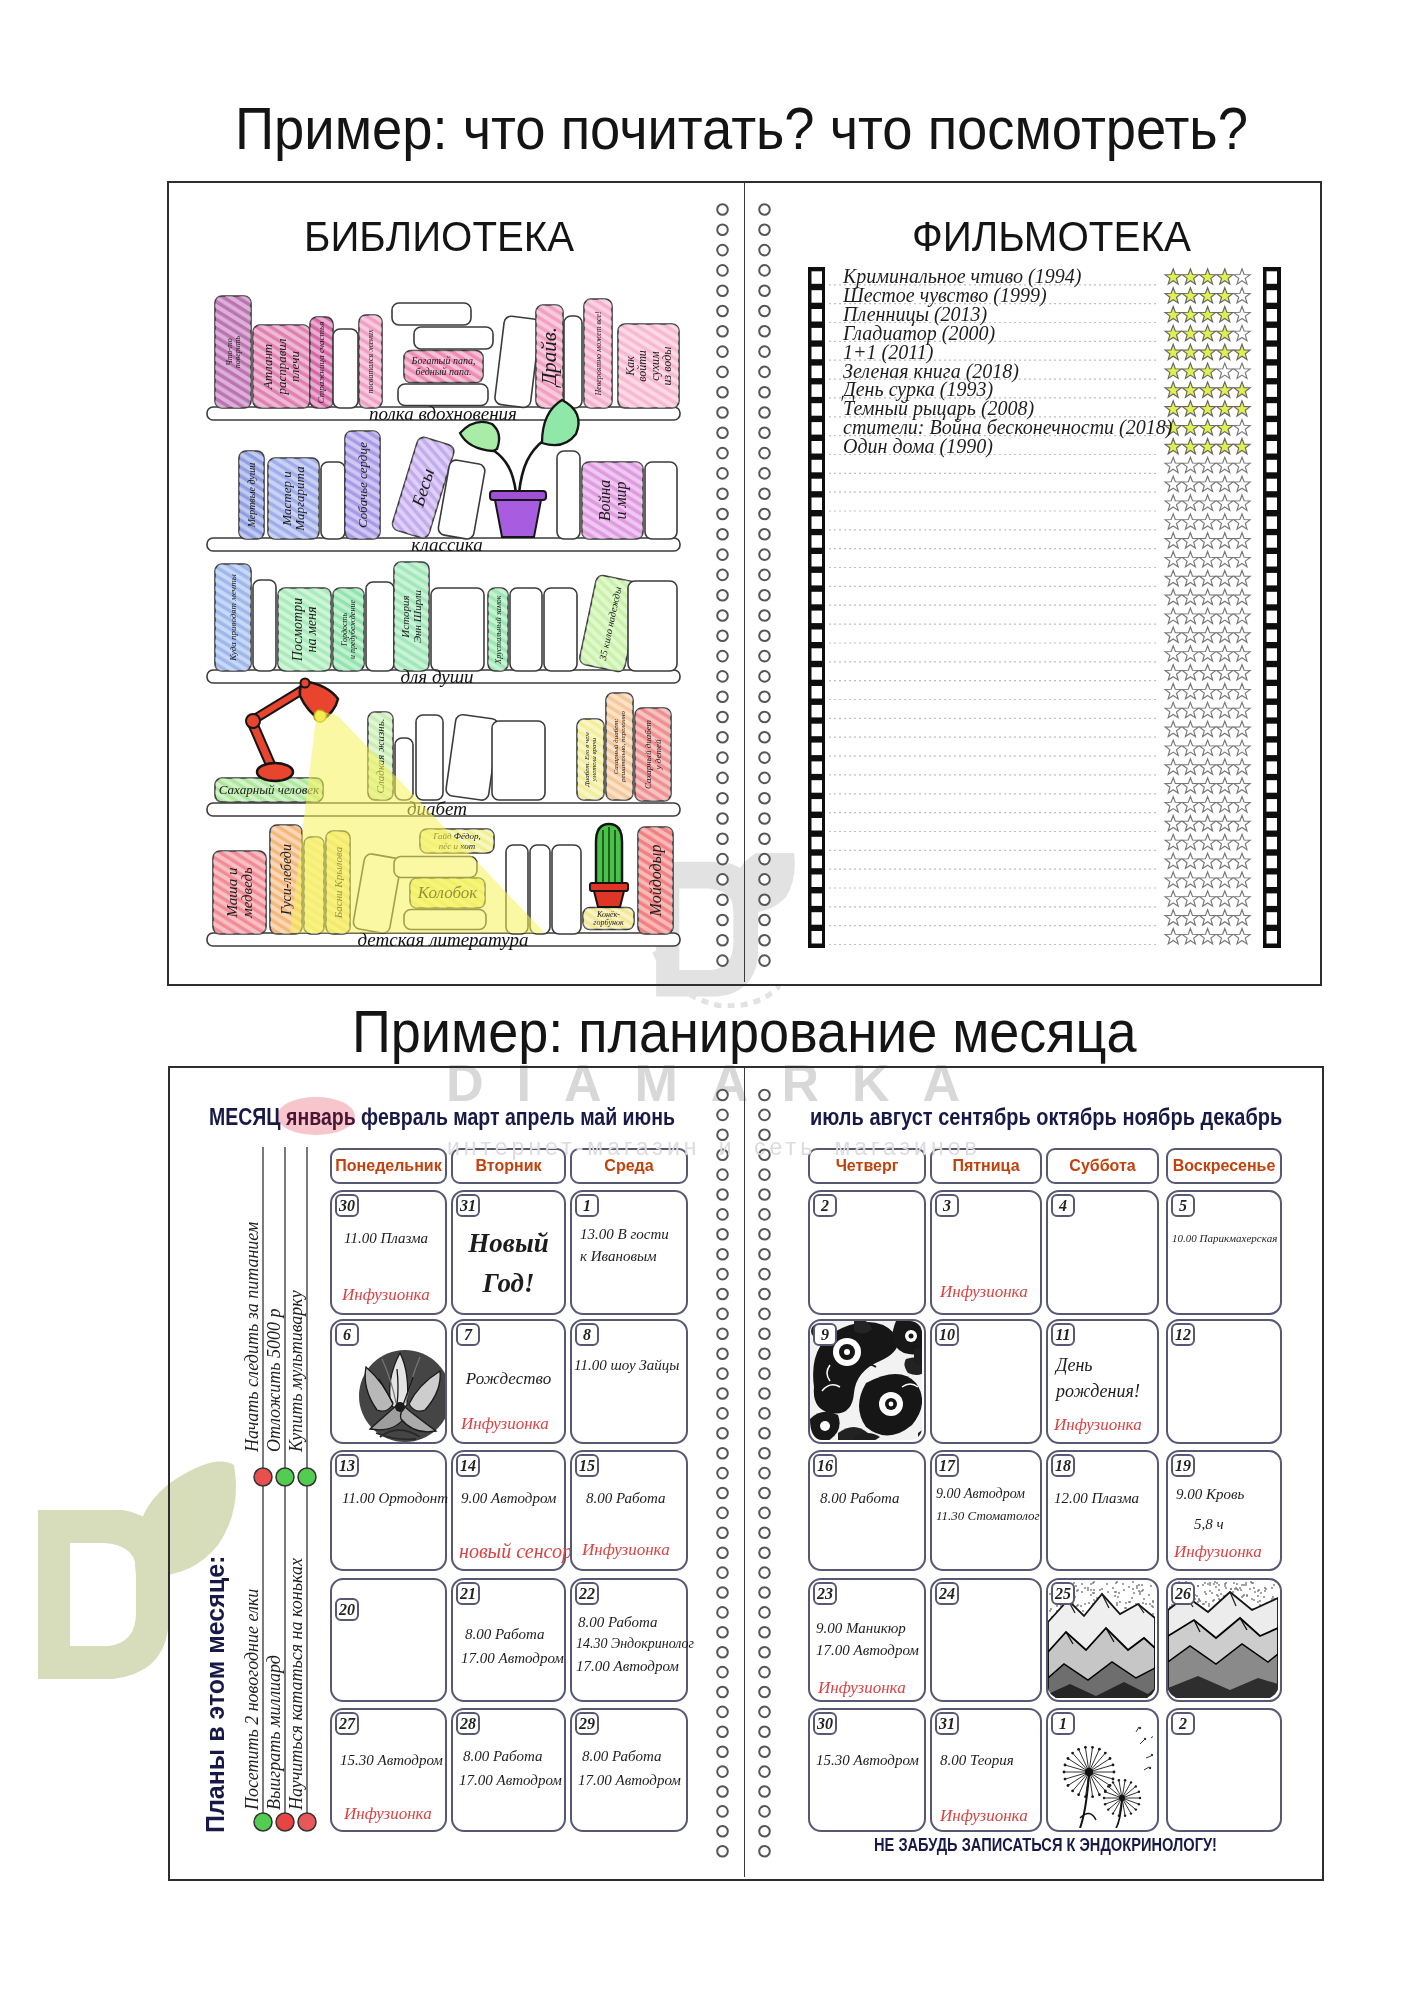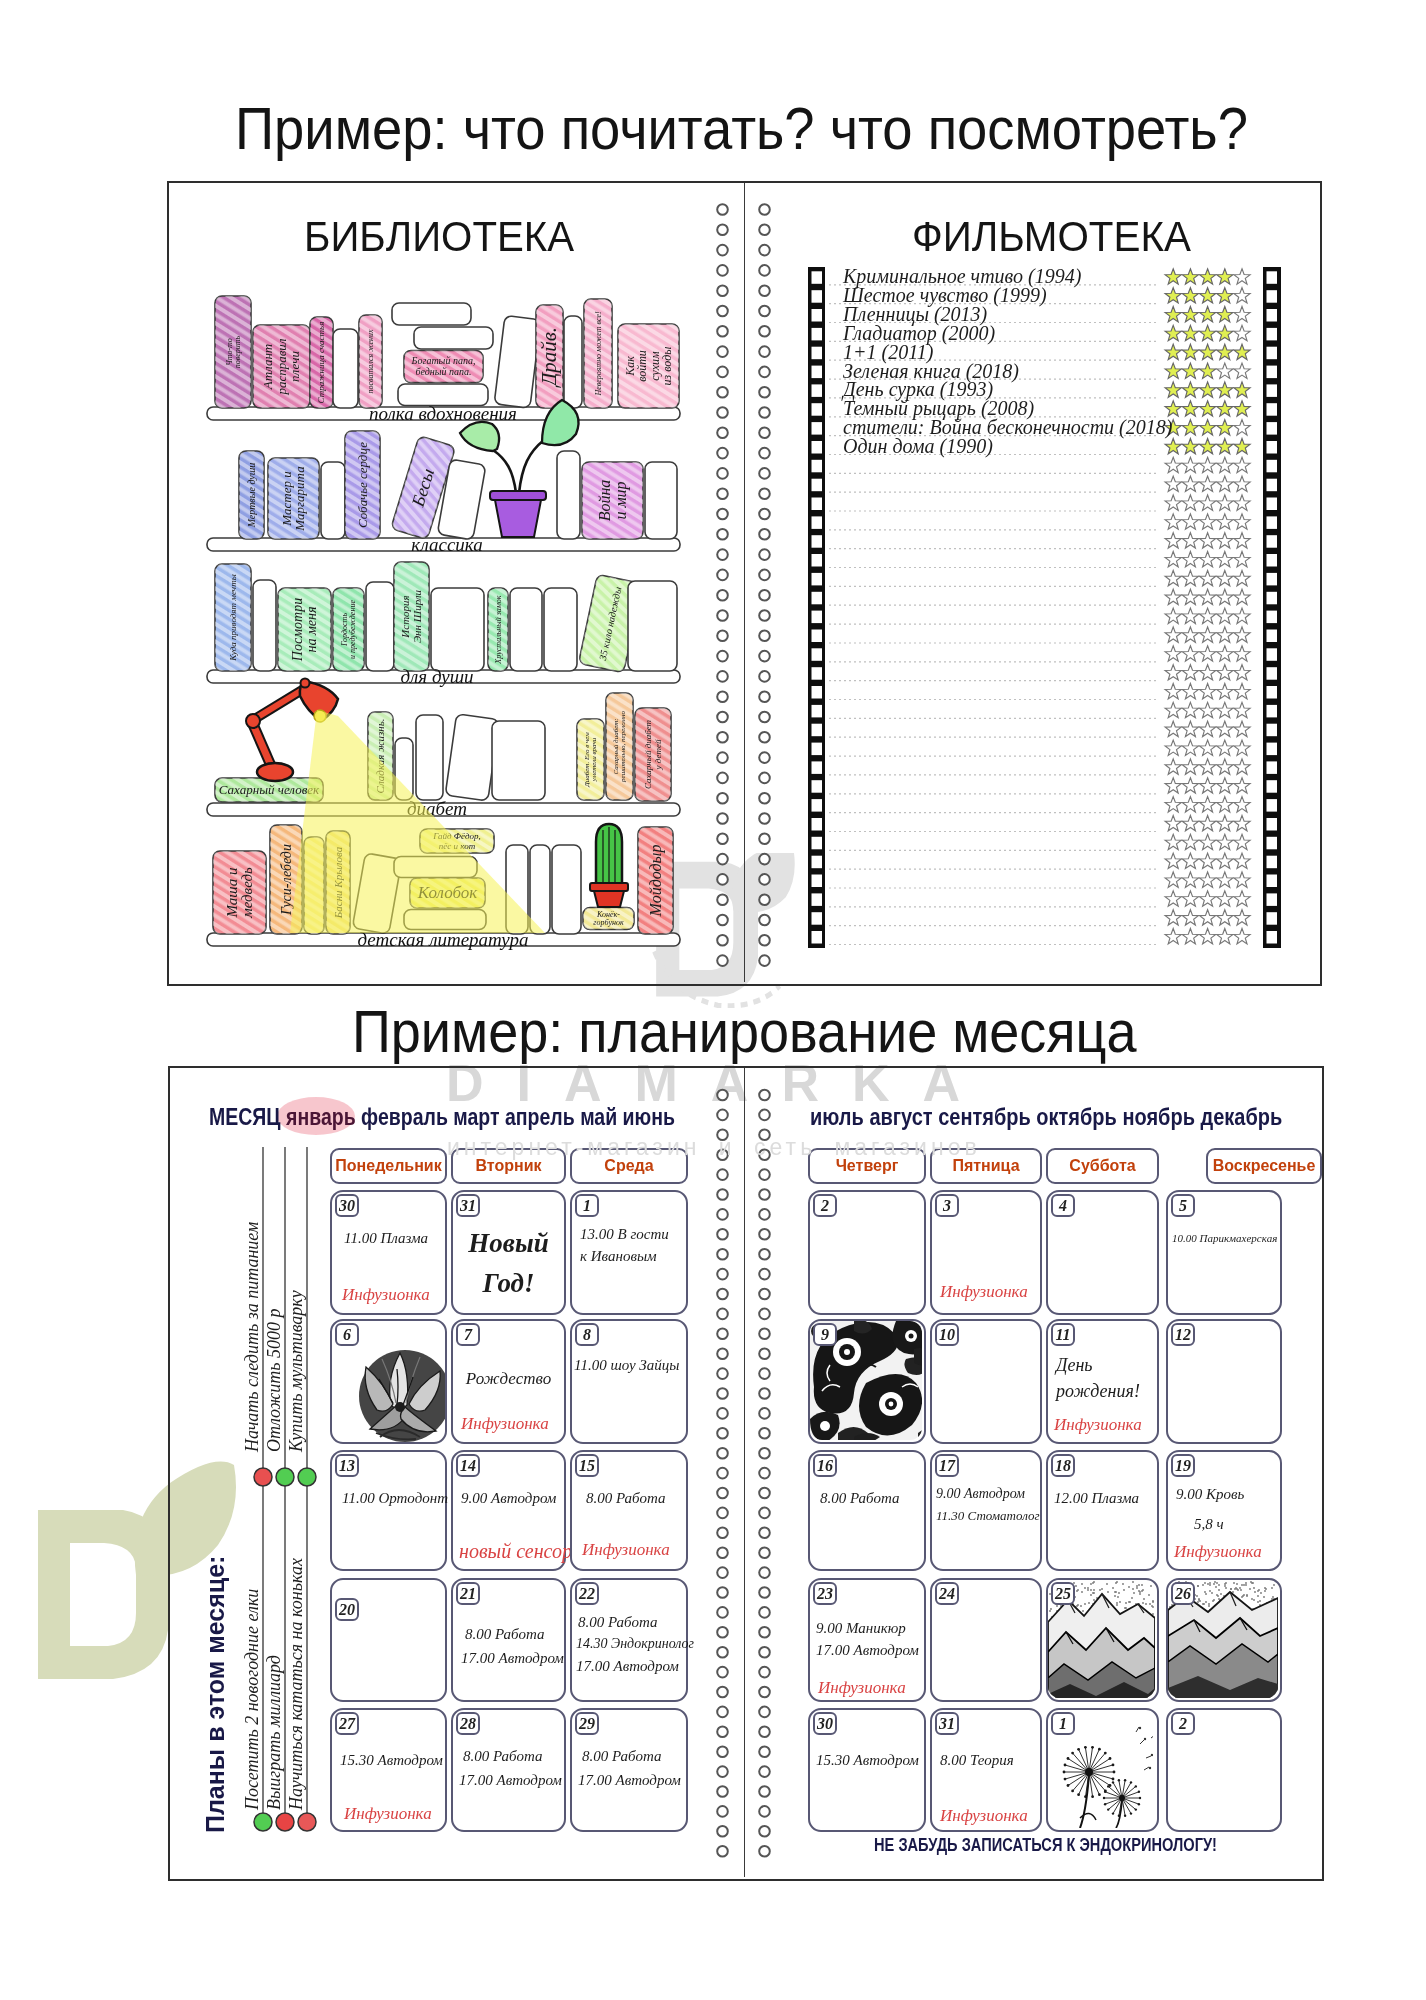--- a/index.html
+++ b/index.html
@@ -699,21 +699,21 @@
       <circle cx="285" cy="1822" r="9" fill="#e84444" stroke="#333" stroke-width="1.5"></circle>
       <circle cx="307" cy="1822" r="9" fill="#e85858" stroke="#333" stroke-width="1.5"></circle>
       <text transform="translate(224 1833) rotate(-90)" font-family="Liberation Sans" font-weight="bold" font-size="25" fill="#191947">Планы в этом месяце:</text>
     </svg>
 <div class="hdr" style="left:330px;top:1148px;width:113px;height:32px;line-height:32px;">Понедельник</div>
 <div class="hdr" style="left:451px;top:1148px;width:111px;height:32px;line-height:32px;">Вторник</div>
 <div class="hdr" style="left:570px;top:1148px;width:114px;height:32px;line-height:32px;">Среда</div>
 <div class="hdr" style="left:808px;top:1148px;width:114px;height:32px;line-height:32px;">Четверг</div>
 <div class="hdr" style="left:930px;top:1148px;width:108px;height:32px;line-height:32px;">Пятница</div>
 <div class="hdr" style="left:1046px;top:1148px;width:109px;height:32px;line-height:32px;">Суббота</div>
-<div class="hdr" style="left:1166px;top:1148px;width:112px;height:32px;line-height:32px;margin-left:40px;">Воскресенье</div>
+<div class="hdr" style="left:1166px;top:1148px;width:112px;height:32px;line-height:32px;">Воскресенье</div>
 <div class="cell" style="left:330px;top:1190px;width:113px;height:121px;"></div>
     <div class="badge" style="left:335px;top:1194px;width:20px;height:19px;line-height:19px;">30</div>
     <div class="ent" style="left:344px;top:1230px;font-size:15px;">11.00 Плазма</div>
     <div class="ent" style="left:342px;top:1285px;font-size:17px;color:#d94343;">Инфузионка</div>
 <div class="cell" style="left:451px;top:1190px;width:111px;height:121px;"></div>
     <div class="badge" style="left:456px;top:1194px;width:20px;height:19px;line-height:19px;">31</div>
     <div class="ent" style="left:459px;top:1228px;width:99px;text-align:center;font-size:27px;font-weight:bold;">Новый</div>
     <div class="ent" style="left:459px;top:1268px;width:99px;text-align:center;font-size:27px;font-weight:bold;">Год!</div>
 <div class="cell" style="left:570px;top:1190px;width:114px;height:121px;"></div>
     <div class="badge" style="left:575px;top:1194px;width:20px;height:19px;line-height:19px;">1</div>

